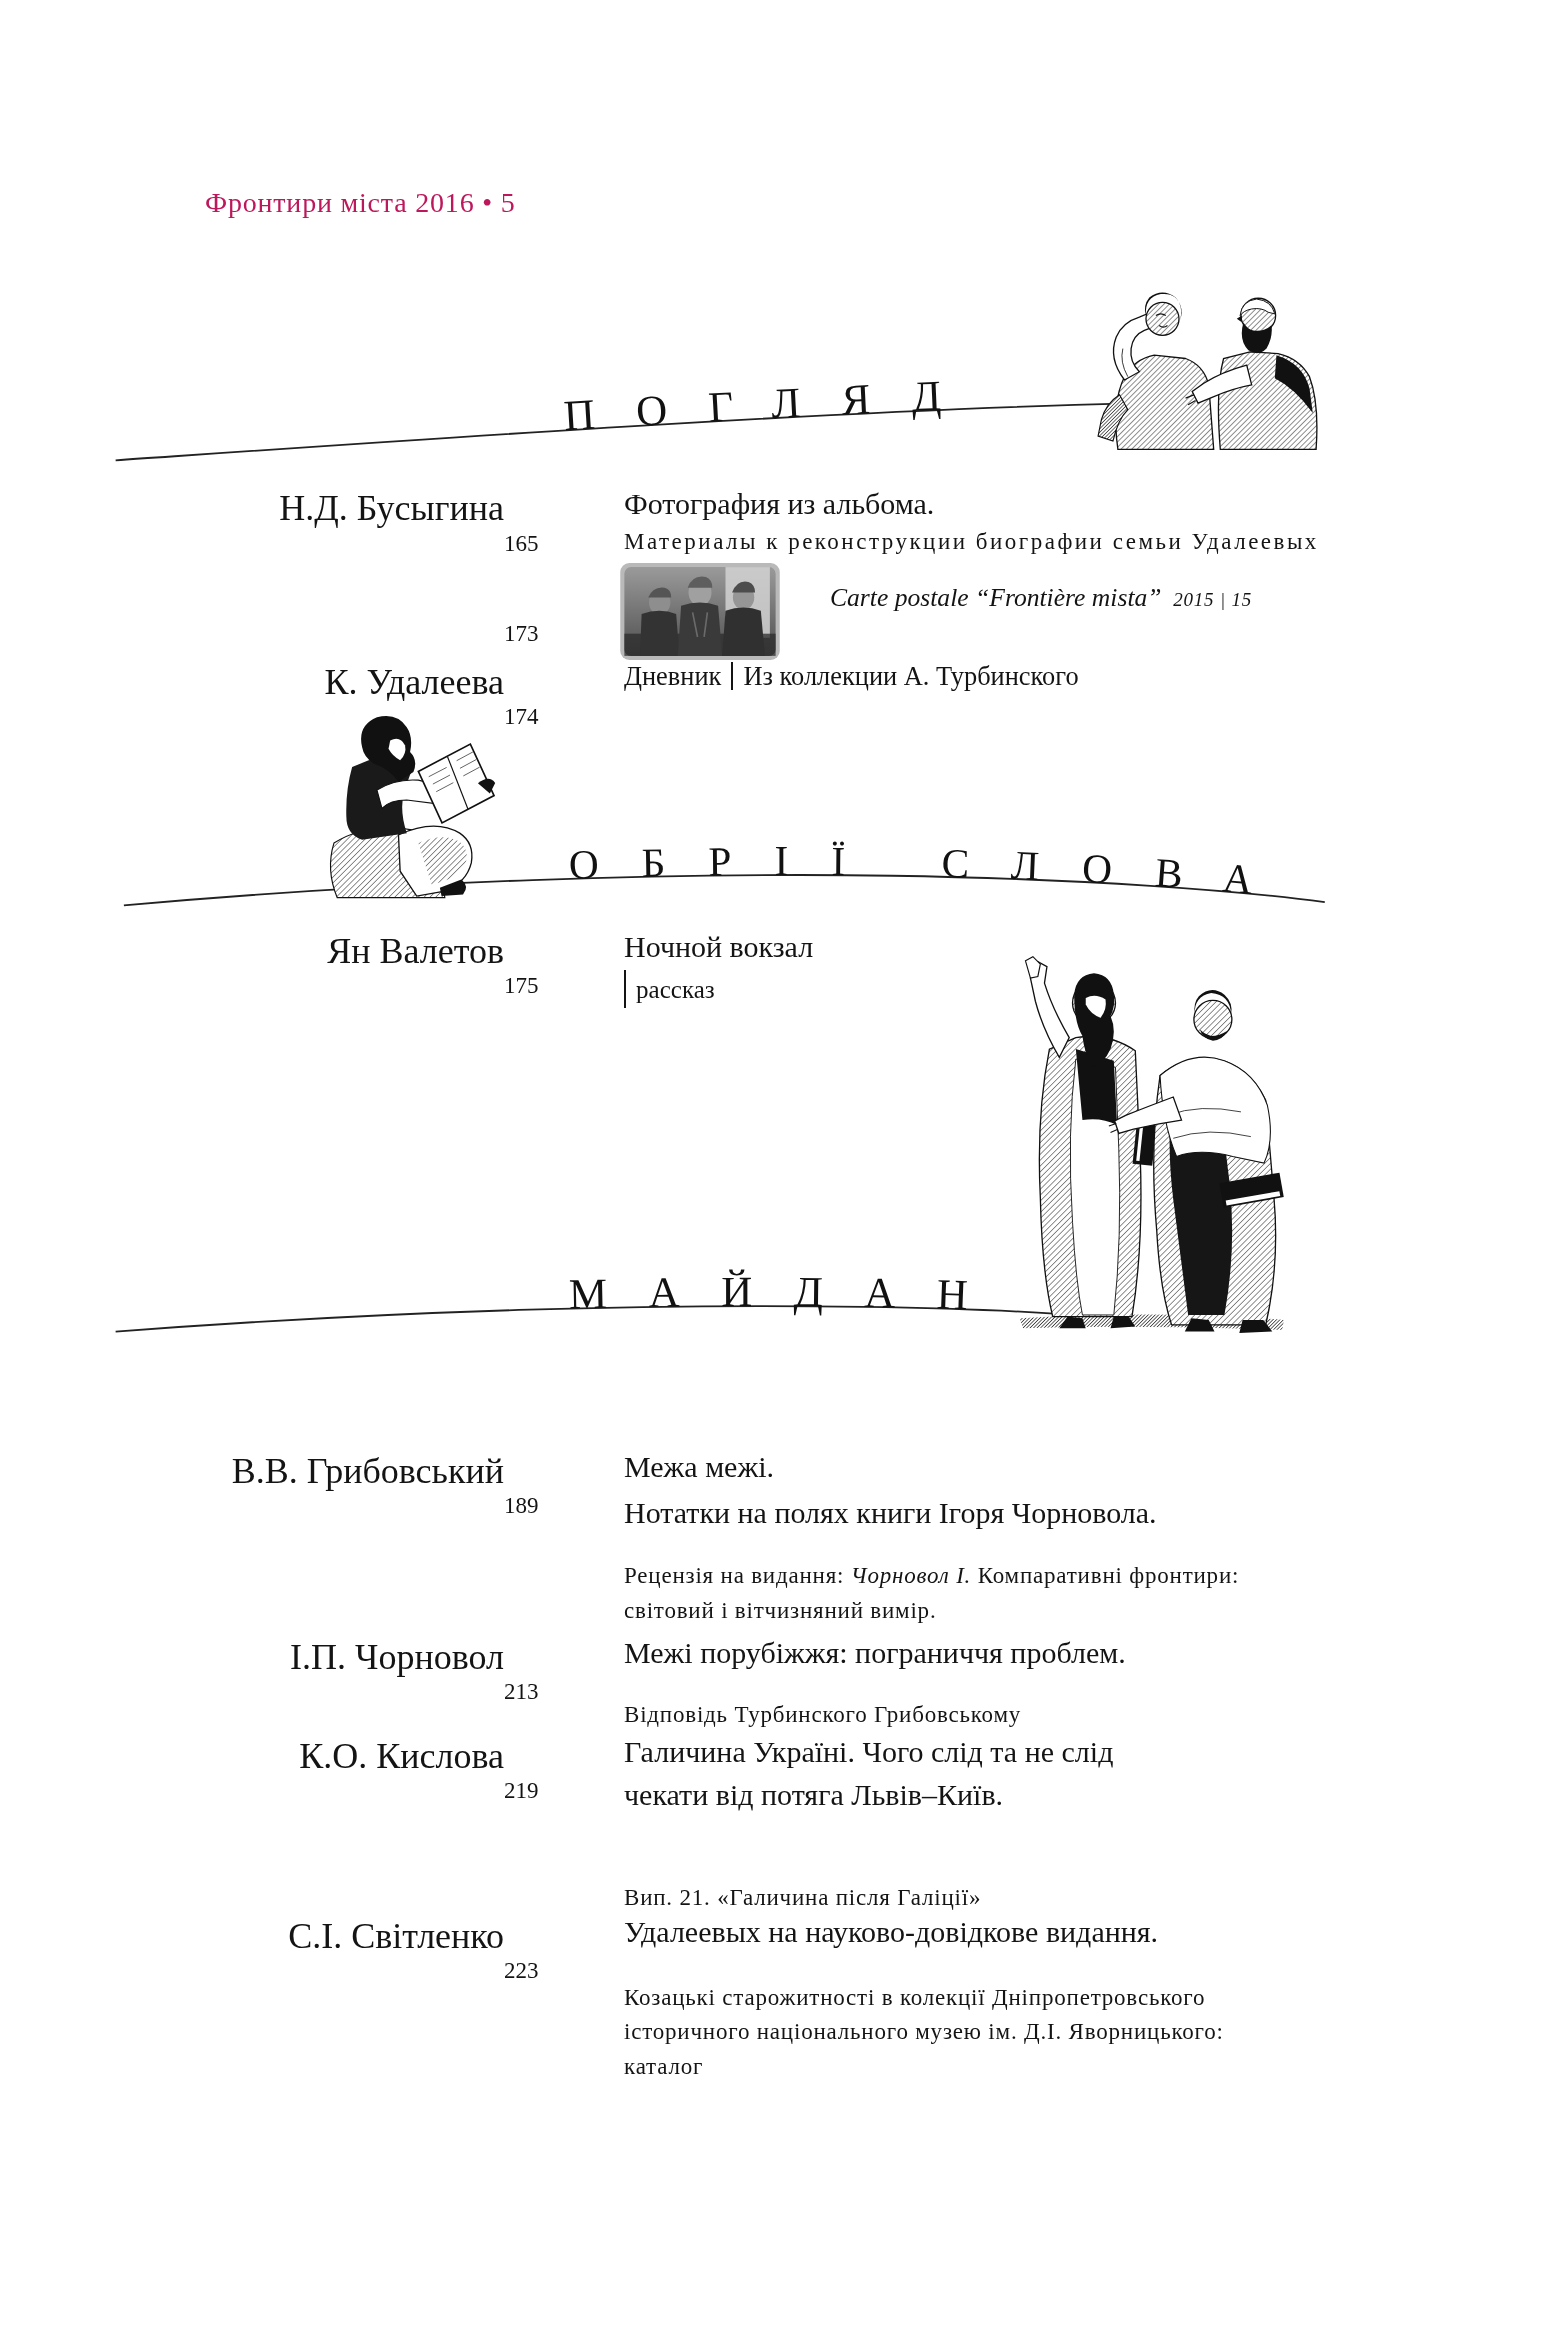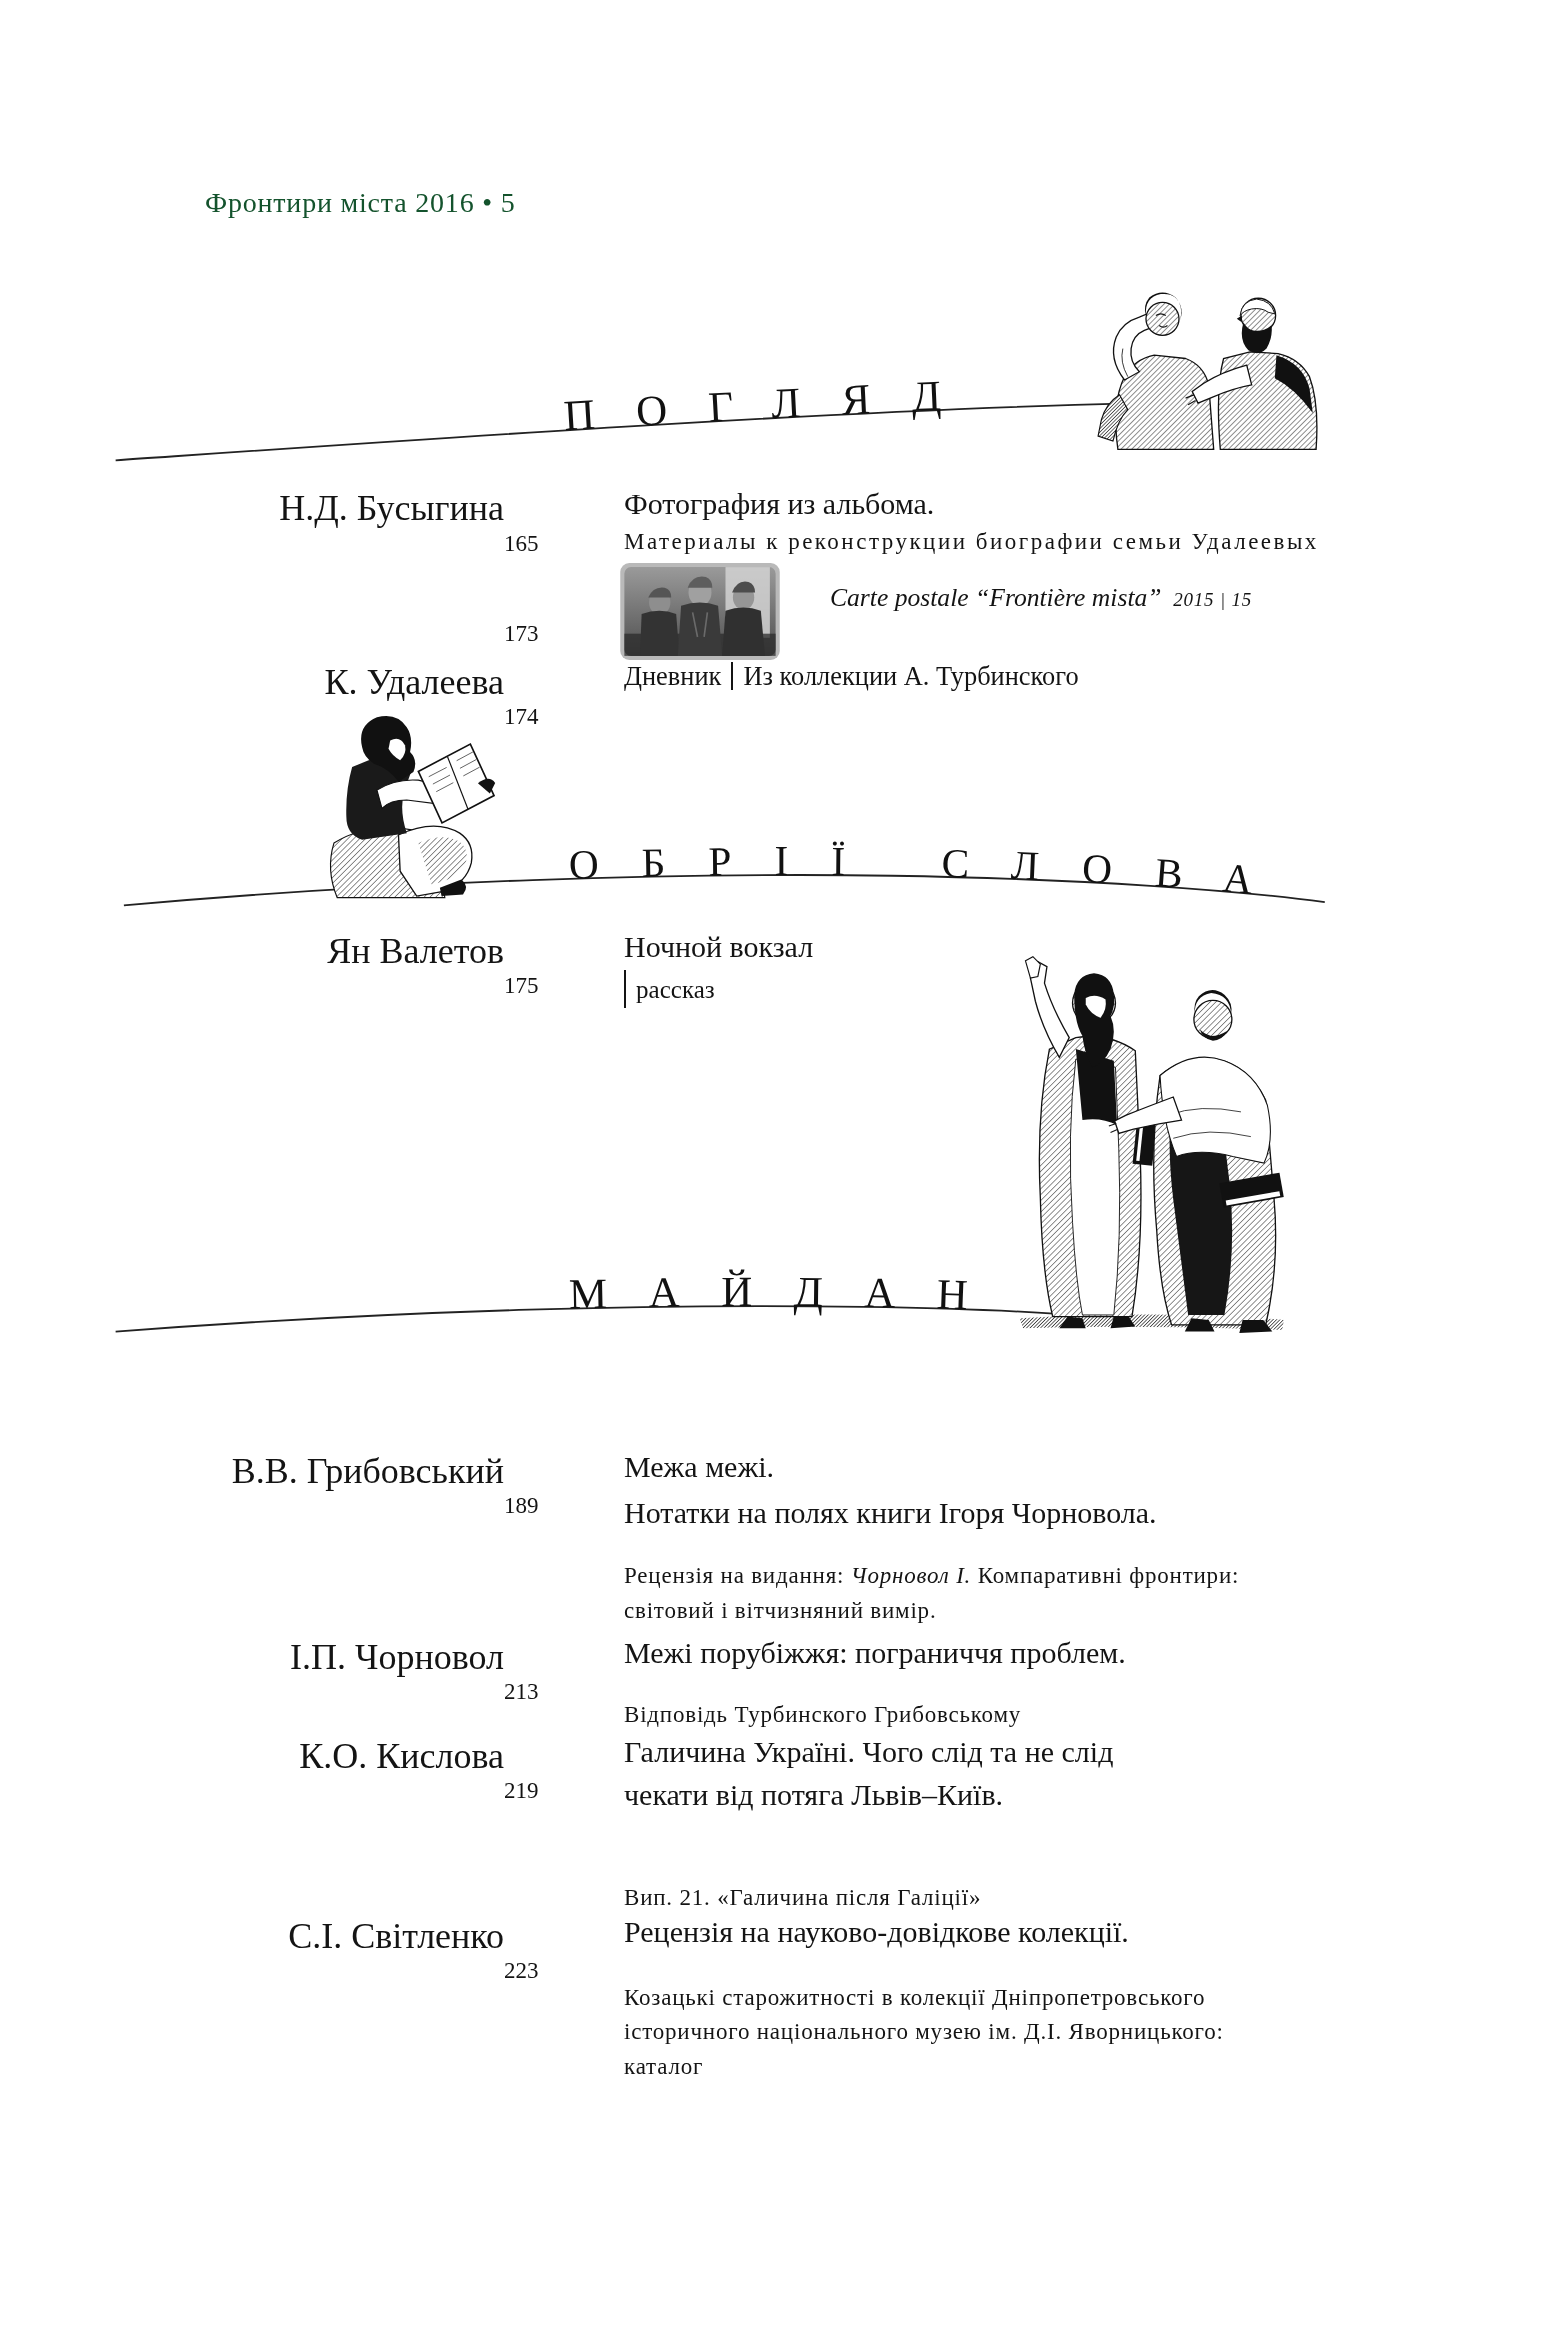--- a/index.html
+++ b/index.html
@@ -1,19 +1,19 @@
 <!DOCTYPE html>
 <html style="font-size:13.2px"><head>
 <meta charset="utf-8">
 <style>
   html,body{margin:0;padding:0;background:#ffffff;}
   #page{position:relative;width:1561px;height:2342px;background:#ffffff;overflow:hidden;
         font-family:"Liberation Serif","DejaVu Serif",serif;color:#141414;}
   .abs{position:absolute;}
-  .header{font-size:28px;letter-spacing:0.8px;color:#14532d;}
+  .header{font-size:28px;letter-spacing:0.8px;color:#be185d;}
   .author{position:absolute;left:157px;width:347px;text-align:right;font-size:36px;white-space:nowrap;}
   .num{position:absolute;left:504px;width:88px;text-align:left;font-size:23px;white-space:nowrap;margin-top:44px;}
   .title{position:absolute;left:624px;font-size:30px;white-space:nowrap;}
   .subtitle{position:absolute;left:624px;font-size:23px;letter-spacing:2.5px;white-space:nowrap;}
   .note{position:absolute;left:624px;font-size:23px;letter-spacing:0.8px;white-space:nowrap;margin-top:25px;}
   .note i{font-style:italic;}
   .caption{position:absolute;left:830px;font-size:25.6px;font-style:italic;white-space:nowrap;}
   .caption .small{font-size:19px;margin-left:11.6px;letter-spacing:0.8px;}
   .sepbar{display:inline-block;width:2.1px;height:28px;background:#141414;margin:0 10px;vertical-align:-5px;}
   .genre{position:absolute;left:624px;font-size:25px;white-space:nowrap;}
@@ -206,19 +206,19 @@
   <div class="note txt" style="top:1677px;">Відповідь Турбинского Грибовському</div>
 
   <div class="author txt" style="top:1735px;">К.О. Кислова</div>
   <div class="num txt" style="top:1734px;">219</div>
   <div class="title txt" style="top:1735px;">Галичина Україні. Чого слід та не слід</div>
   <div class="title txt" style="top:1778px;">чекати від потяга Львів–Київ.</div>
   <div class="note txt" style="top:1860px;">Вип. 21. «Галичина після Галіції»</div>
 
   <div class="author txt" style="top:1915px;">С.І. Світленко</div>
   <div class="num txt" style="top:1914px;">223</div>
-  <div class="title txt" style="top:1915px;">Рецензія на науково-довідкове колекції.</div>
+  <div class="title txt" style="top:1915px;">Удалеевых на науково-довідкове видання.</div>
   <div class="note txt" style="top:1960px;">Козацькі старожитності в колекції Дніпропетровського</div>
   <div class="note txt" style="top:1994px;">історичного національного музею ім. Д.І. Яворницького:</div>
   <div class="note txt" style="top:2029px;">каталог</div>
 
 </div>
 
 
 </body></html>

